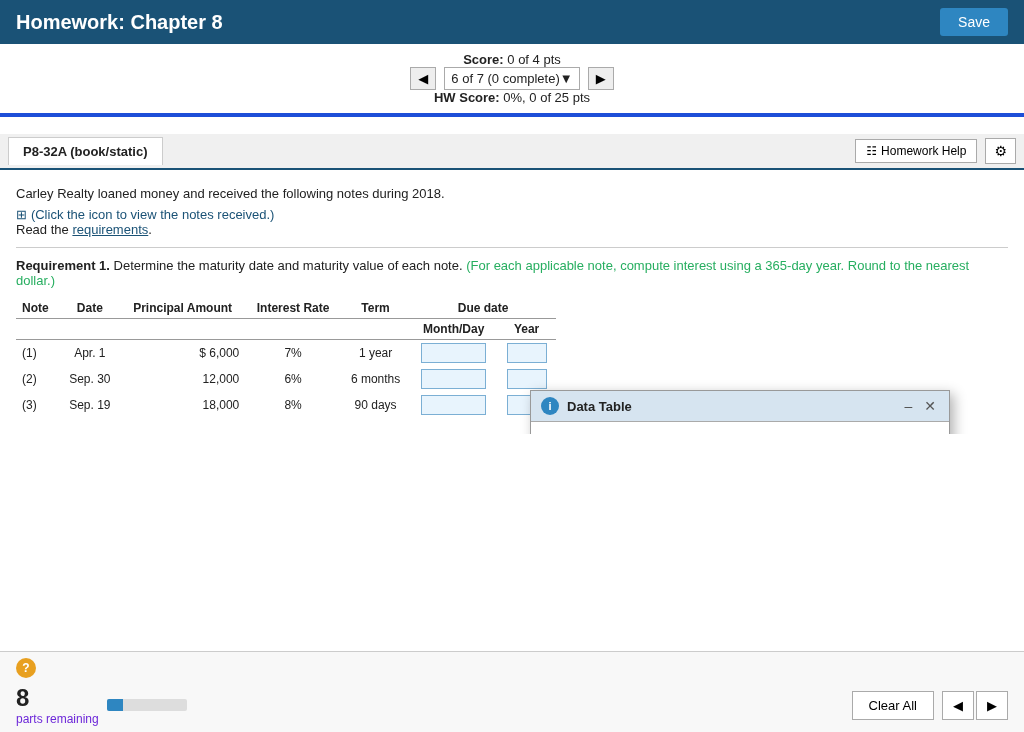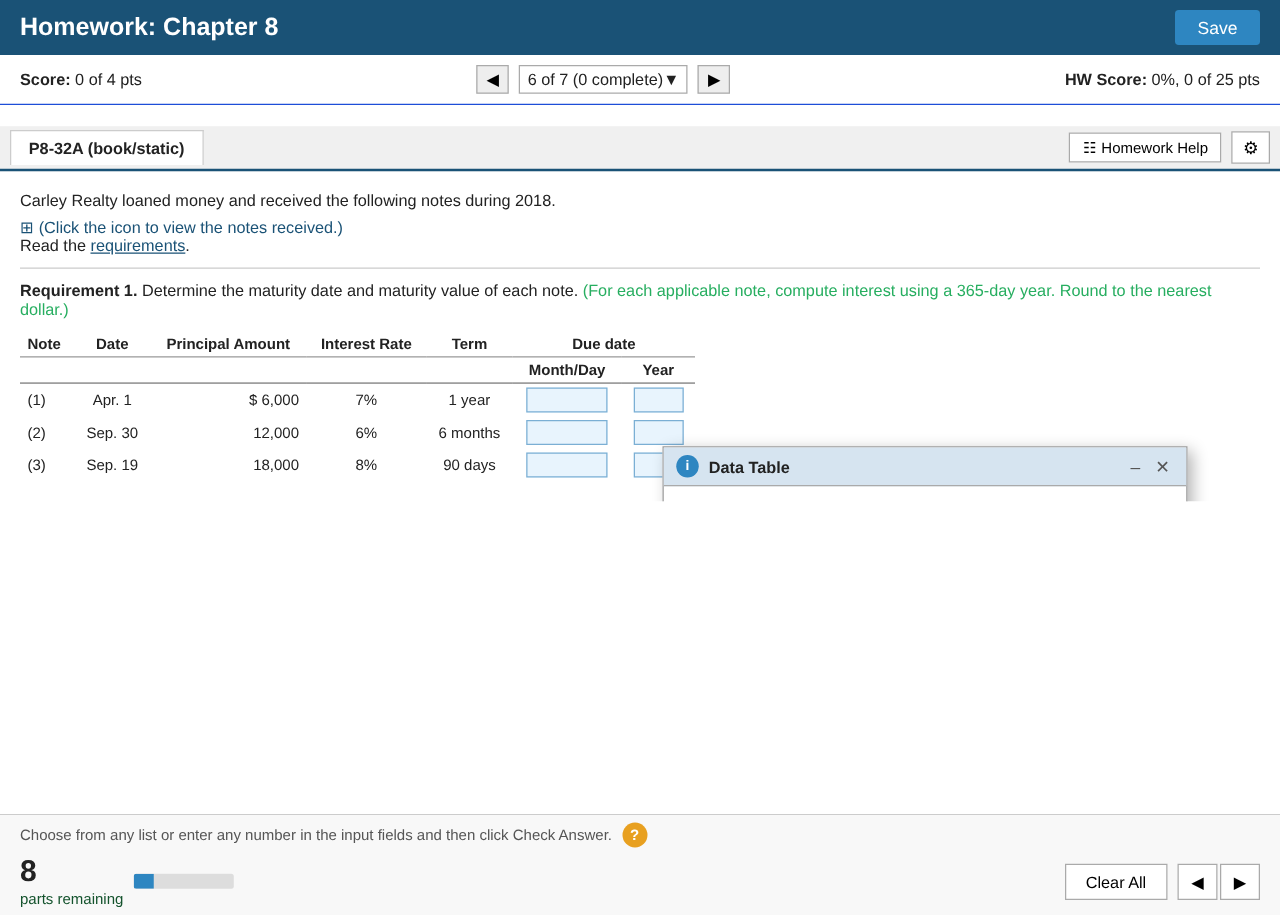--- a/index.html
+++ b/index.html
@@ -24,22 +24,23 @@
       cursor: pointer;
       border-radius: 3px;
     }
 
     
     #score-bar {
       display: flex;
       justify-content: space-between;
       align-items: center;
       padding: 8px 16px;
-      border-bottom: 1px solid #1d4ed8;
-      background: #fff;
+      border-bottom: 4px solid #1d4ed8;
+      background: #fff;
+      flex-direction: column;
     }
     #nav-center {
       display: flex;
       align-items: center;
       gap: 8px;
     }
     #nav-center button {
       background: #eee;
       border: 1px solid #aaa;
       padding: 3px 7px;
@@ -294,21 +295,21 @@
       display: flex;
       align-items: center;
       justify-content: space-between;
     }
     #parts-info {
       display: flex;
       align-items: center;
       gap: 8px;
     }
     .parts-num { font-size: 24px; font-weight: bold; }
-    .parts-word { font-size: 12px; color: #14532d; display: block; text-align: center; }
+    .parts-word { font-size: 12px; color: #6d28d9; display: block; text-align: center; }
     #progress-bar {
       width: 80px; height: 12px;
       background: #ddd;
       border-radius: 2px;
       overflow: hidden;
     }
     #progress-fill {
       height: 100%;
       background: #2e86c1;
       width: 20%;
@@ -542,21 +543,20 @@
     <div class="modal-footer">
       <button>Print</button>
       <button class="done-btn">Done</button>
     </div>
   </div>
 
 </div>
 
 <div id="bottom-bar">
   <div id="bottom-hint">
-    <span>Choose from any list or enter any number in the input fields and then click Check Answer.</span>
     <div id="help-circle">?</div>
   </div>
   <div id="bottom-controls">
     <div id="parts-info">
       <div>
         <span class="parts-num">8</span>
         <span class="parts-word">parts remaining</span>
       </div>
       <div id="progress-bar">
         <div id="progress-fill"></div>

